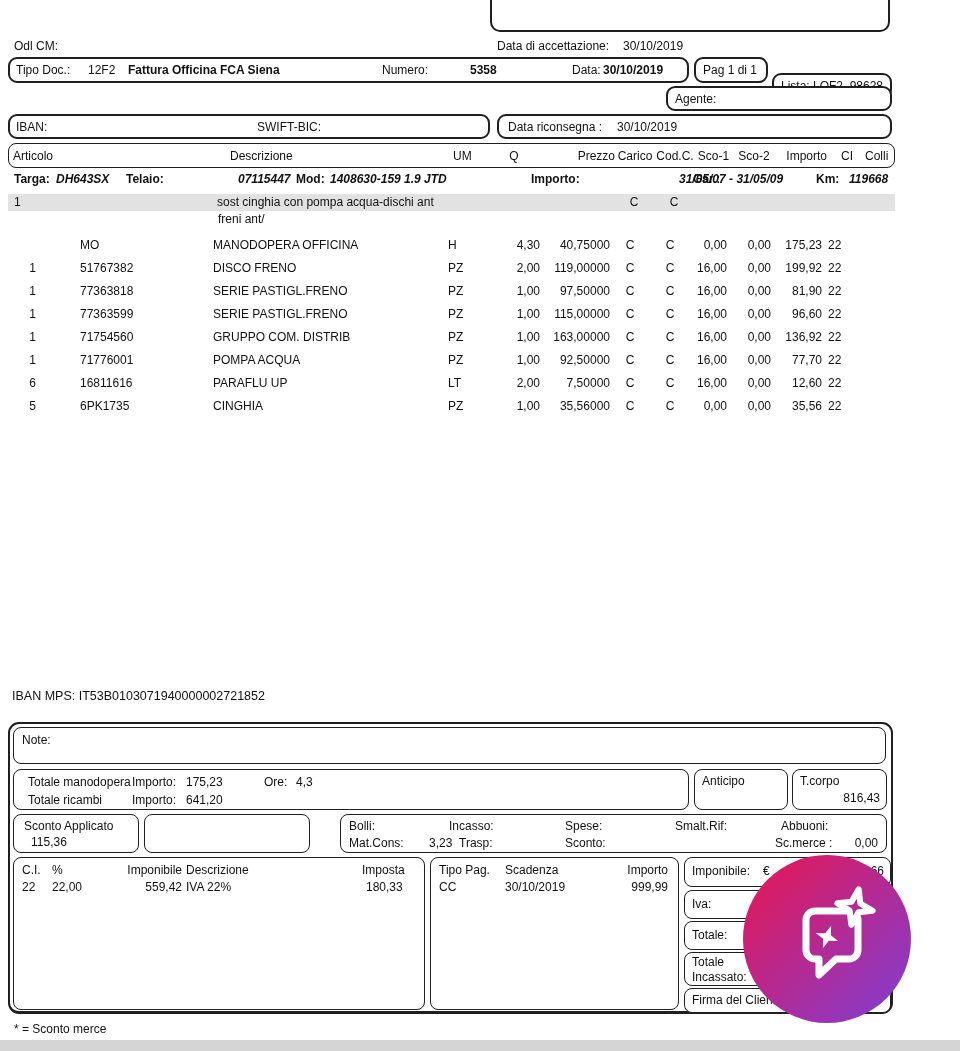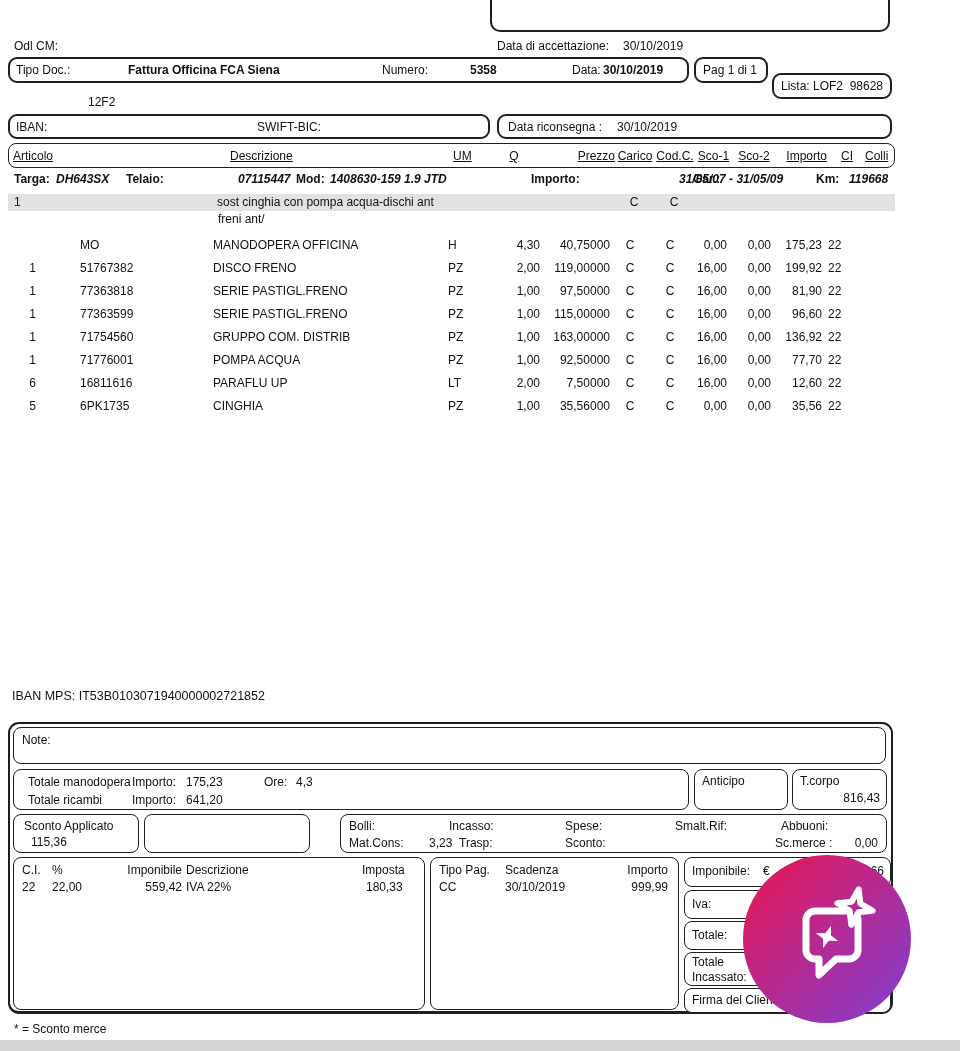--- a/index.html
+++ b/index.html
@@ -38,46 +38,49 @@
 <div id="page">
 
   <div class="abs box" style="left:490px;top:-14px;width:400px;height:46px;border-radius:10px;"></div>
 
   <span class="abs lbl" style="left:14px;top:39px;">Odl CM:</span>
   <span class="abs lbl" style="left:497px;top:39px;">Data di accettazione:</span>
   <span class="abs lbl" style="left:623px;top:39px;">30/10/2019</span>
 
   <div class="abs box" style="left:8px;top:57px;width:681px;height:26px;">
     <span class="abs lbl" style="left:6px;top:4px;">Tipo Doc.:</span>
-    <span class="abs lbl" style="left:78px;top:4px;margin-top:32px;">12F2</span>
+    <span class="abs lbl" style="left:78px;top:4px;">12F2</span>
     <span class="abs lbl b" style="left:118px;top:4px;">Fattura Officina FCA Siena</span>
     <span class="abs lbl" style="left:372px;top:4px;">Numero:</span>
     <span class="abs lbl b" style="left:460px;top:4px;">5358</span>
     <span class="abs lbl" style="left:562px;top:4px;">Data:</span>
     <span class="abs lbl b" style="left:593px;top:4px;">30/10/2019</span>
   </div>
   <div class="abs box" style="left:694px;top:57px;width:74px;height:26px;">
     <span class="abs lbl" style="left:7px;top:4px;">Pag  1 di 1</span>
   </div>
   <div class="abs box" style="left:772px;top:57px;width:120px;height:26px;margin-top:16px;">
     <span class="abs lbl" style="left:7px;top:4px;">Lista: LOF2</span>
     <span class="abs lbl" style="right:7px;top:4px;">98628</span>
   </div>
 
+  <div class="abs box" style="left:666px;top:86px;width:226px;height:25px;">
+    <span class="abs lbl" style="left:7px;top:4px;">Agente:</span>
+  </div>
 
   <div class="abs box" style="left:8px;top:114px;width:482px;height:25px;">
     <span class="abs lbl" style="left:6px;top:4px;">IBAN:</span>
     <span class="abs lbl" style="left:247px;top:4px;">SWIFT-BIC:</span>
   </div>
   <div class="abs box" style="left:497px;top:114px;width:395px;height:25px;">
     <span class="abs lbl" style="left:9px;top:4px;">Data riconsegna :</span>
     <span class="abs lbl" style="left:118px;top:4px;">30/10/2019</span>
   </div>
 
-  <div class="abs tbox items-grid" style="left:8px;top:143px;width:887px;height:25px;padding:1px 4px 0 4px;text-decoration:underline;">
+  <div class="abs tbox items-grid" style="left:8px;top:143px;width:887px;height:25px;padding:1px 4px 0 4px;">
     <span class="hdr-cell" style="grid-column:1/3;">Articolo</span>
     <span class="hdr-cell h-desc">Descrizione</span>
     <span class="hdr-cell">UM</span>
     <span class="hdr-cell h-q">Q</span>
     <span class="hdr-cell h-prezzo">Prezzo</span>
     <span class="hdr-cell h-carico">Carico</span>
     <span class="hdr-cell h-codc">Cod.C.</span>
     <span class="hdr-cell h-sco1">Sco-1</span>
     <span class="hdr-cell h-sco2">Sco-2</span>
     <span class="hdr-cell h-importo">Importo</span>

